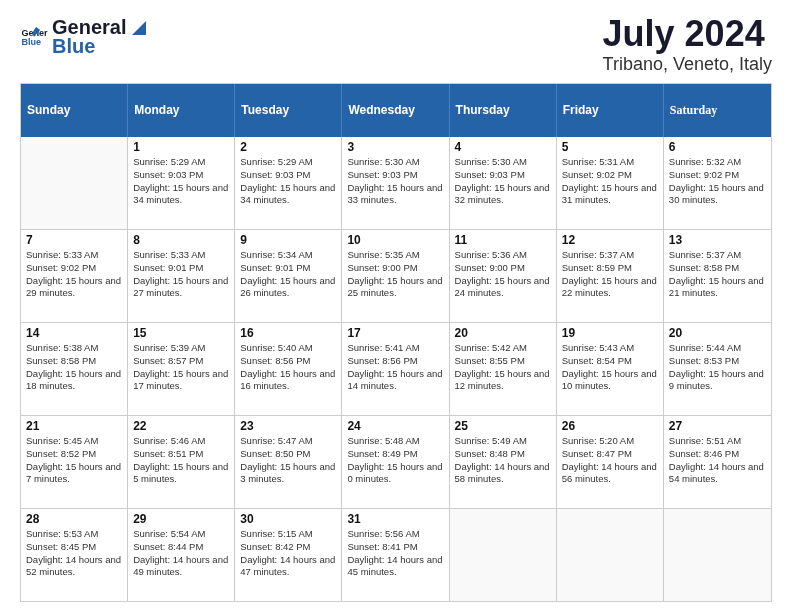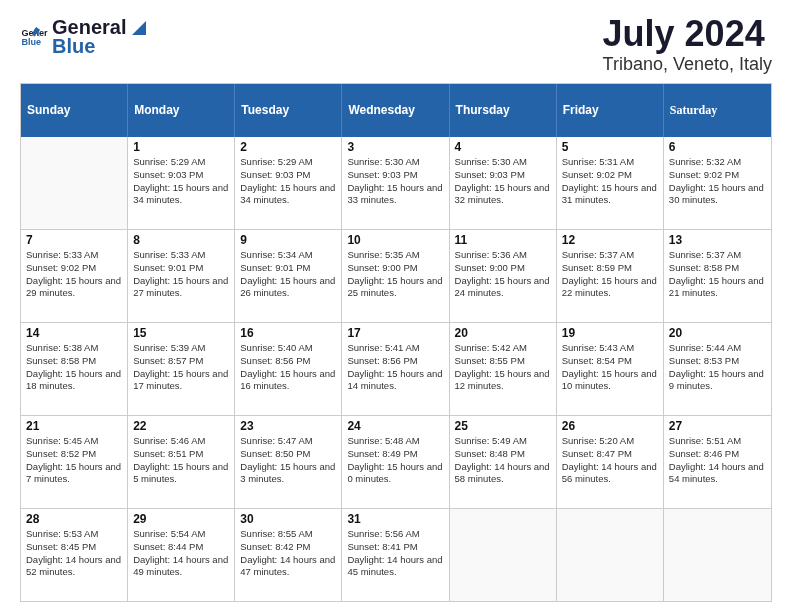--- a/index.html
+++ b/index.html
@@ -324,21 +324,21 @@
         <div class="cell-line">Daylight: 14 hours and 52 minutes.</div>
       </div>
           <div class="cal-cell">
         <div class="day-num">29</div>
         <div class="cell-line">Sunrise: 5:54 AM</div>
         <div class="cell-line">Sunset: 8:44 PM</div>
         <div class="cell-line">Daylight: 14 hours and 49 minutes.</div>
       </div>
           <div class="cal-cell">
         <div class="day-num">30</div>
-        <div class="cell-line">Sunrise: 8:55 AM</div>
+        <div class="cell-line">Sunrise: 5:15 AM</div>
         <div class="cell-line">Sunset: 8:42 PM</div>
         <div class="cell-line">Daylight: 14 hours and 47 minutes.</div>
       </div>
           <div class="cal-cell">
         <div class="day-num">31</div>
         <div class="cell-line">Sunrise: 5:56 AM</div>
         <div class="cell-line">Sunset: 8:41 PM</div>
         <div class="cell-line">Daylight: 14 hours and 45 minutes.</div>
       </div>
           <div class="cal-cell empty"></div>

